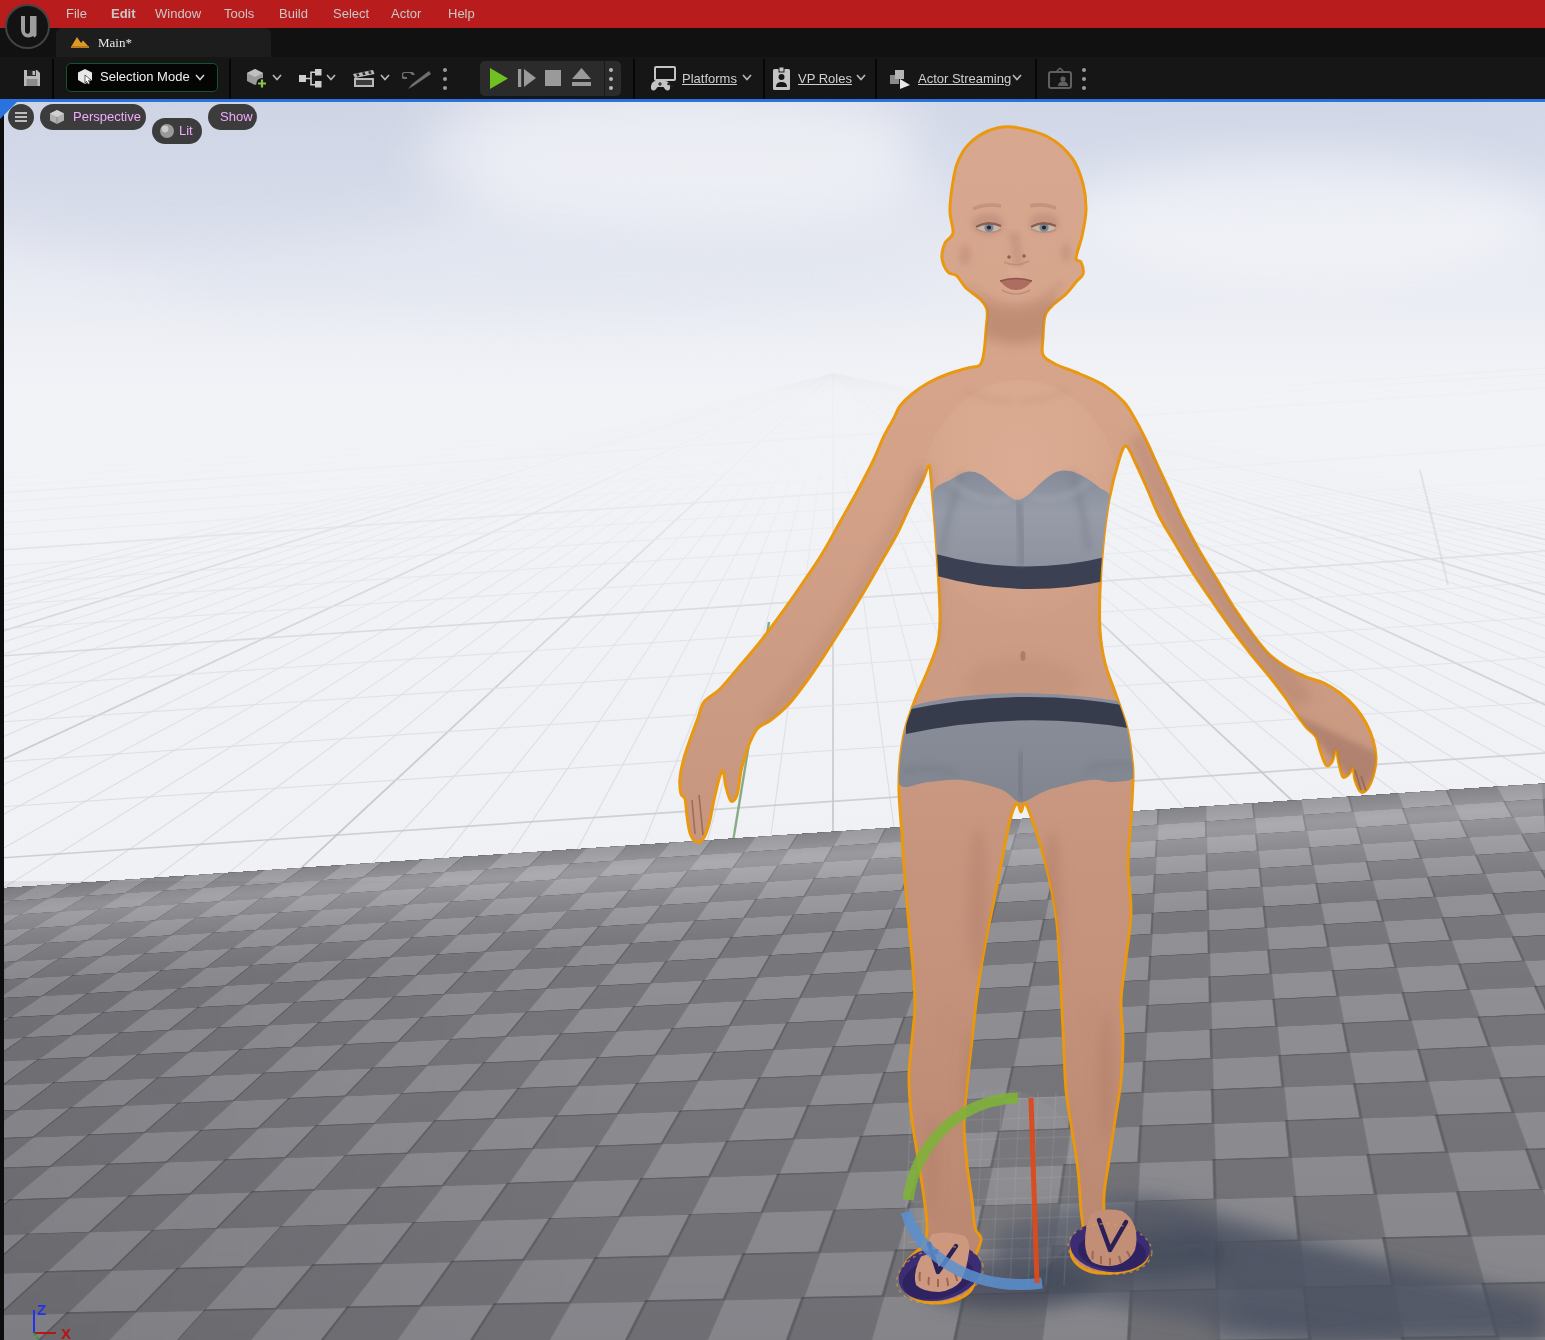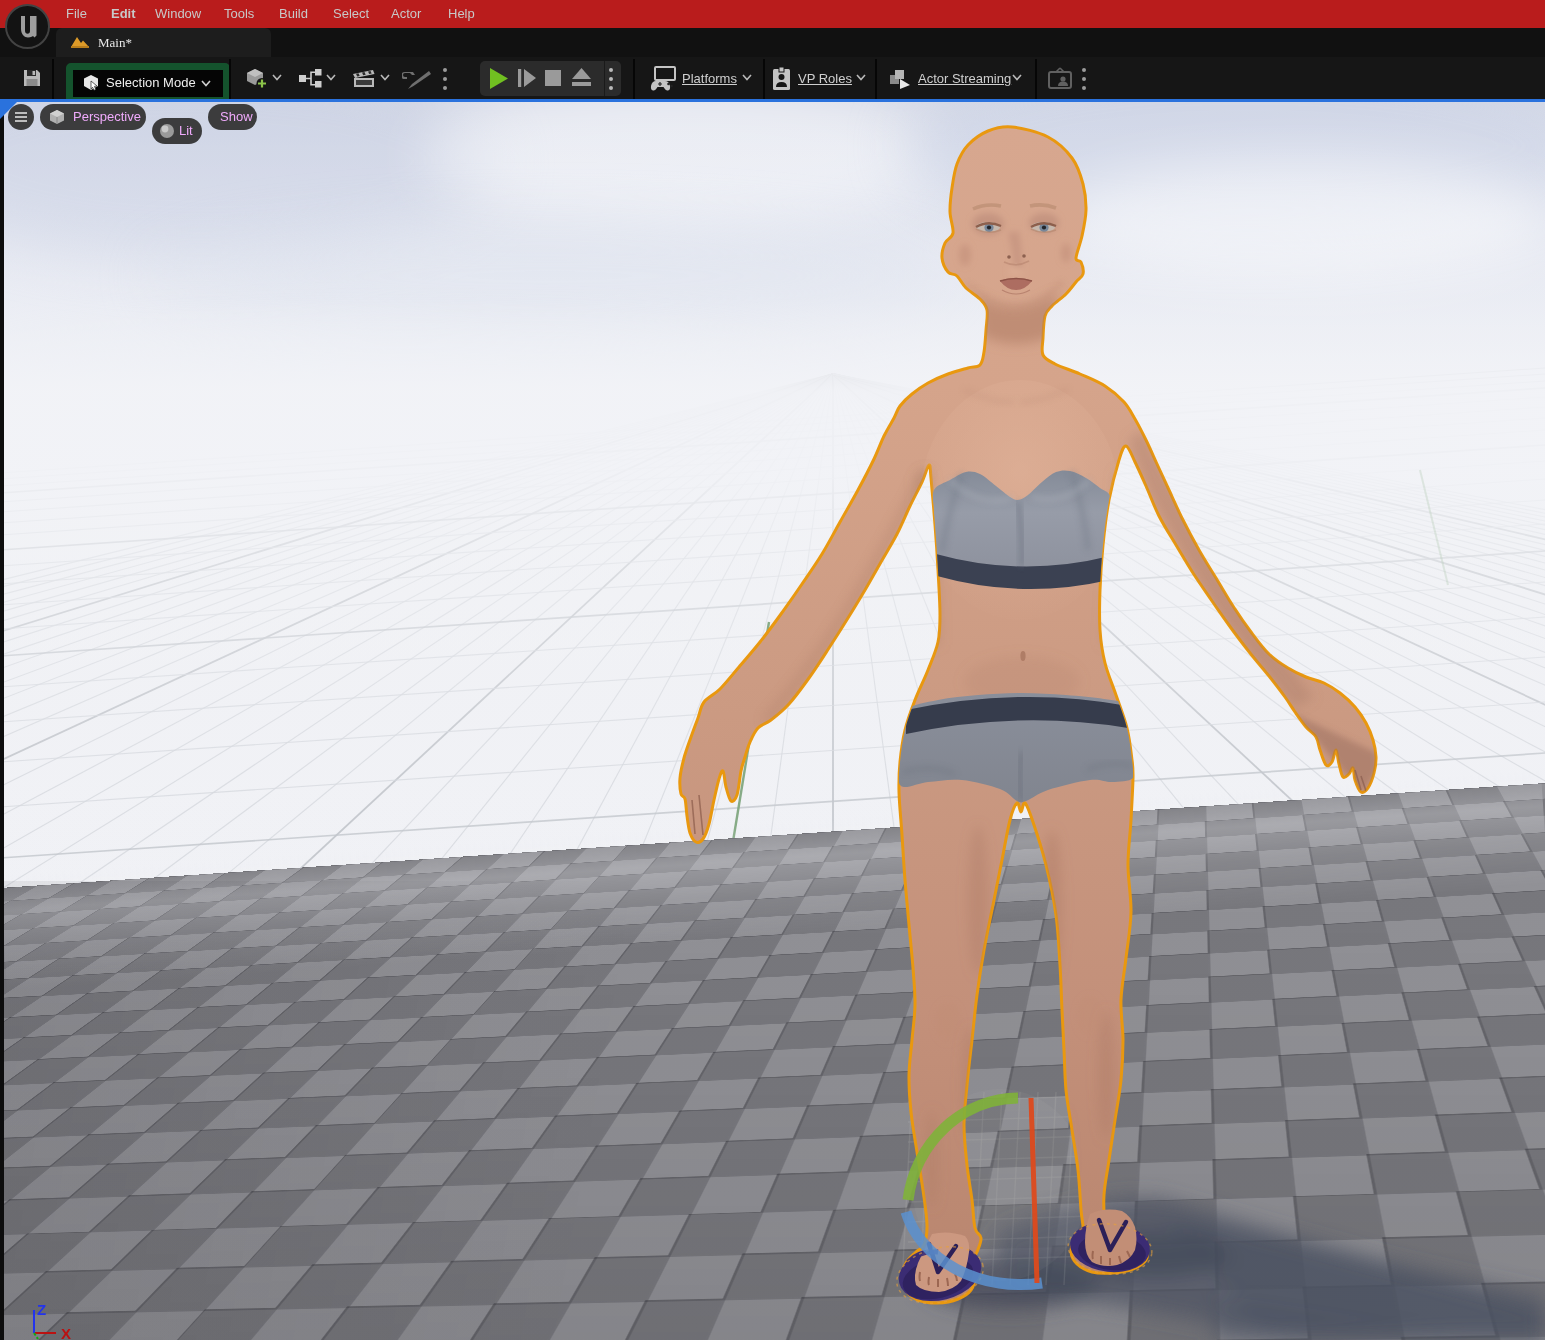--- a/index.html
+++ b/index.html
@@ -6,21 +6,21 @@
   body{width:1545px;height:1340px;overflow:hidden;background:#0b0b0b;font-family:"Liberation Sans",sans-serif;position:relative;}
   #menubar{position:absolute;left:0;top:0;width:1545px;height:28px;background:#b91c1c;}
   .menuitem{position:absolute;top:0;height:28px;line-height:28px;color:#c8c8c8;font-size:13px;}
   #uelogo{position:absolute;left:5px;top:4px;width:45px;height:45px;border-radius:50%;background:#131313;border:2px solid #434343;box-sizing:border-box;z-index:5;}
   #tabbar{position:absolute;left:0;top:28px;width:1545px;height:29px;background:#111111;}
   #tab1{position:absolute;left:56px;top:0;width:215px;height:29px;background:#1d1d1d;border-radius:6px 6px 0 0;font-family:Liberation Serif, serif;}
   #tab1 .ticon{position:absolute;left:14px;top:7px;width:20px;height:14px;}
   #tab1 .tlabel{position:absolute;left:42px;top:0;height:29px;line-height:29px;color:#e8e8e8;font-size:13px;}
   #toolbar{position:absolute;left:0;top:57px;width:1545px;height:44px;background:#161616;}
   .tsep{position:absolute;top:2px;width:2px;height:40px;background:#060606;}
-  #selmode{position:absolute;left:66px;top:6px;width:150px;height:27px;background:#050505;border:7px solid #14532d;border-radius:5px;color:#efefef;font-size:13px;}
+  #selmode{position:absolute;left:66px;top:6px;width:150px;height:27px;background:#050505;border:1px solid #14532d;border-radius:5px;color:#efefef;font-size:13px;}
   #selmode .lbl{position:absolute;left:33px;top:0;height:25px;line-height:25px;}
   .ticon2{position:absolute;top:11px;}
   .caret{position:absolute;top:17px;width:10px;height:7px;}
   .tool-label{color:#cfcfcf;font-size:13px;position:absolute;top:0;height:44px;line-height:44px;text-decoration:underline;}
   #playpanel{position:absolute;left:480px;top:4px;width:141px;height:35px;background:#2b2b2b;border-radius:5px;}
   .dots{position:absolute;top:11px;width:4px;height:22px;}
   #viewport{position:absolute;left:0px;top:101px;width:1545px;height:1239px;overflow:hidden;background:#e9ebf2;}
   #bluebar{position:absolute;left:0;top:99px;width:1545px;height:3px;background:#2a72dd;z-index:45;}
   #bluetri{position:absolute;left:0;top:102px;z-index:45;width:0;height:0;border-left:17px solid #2a72dd;border-bottom:17px solid transparent;}
   #vleft{position:absolute;left:0;top:101px;width:4px;height:1239px;background:#0d0d0d;z-index:40;}

